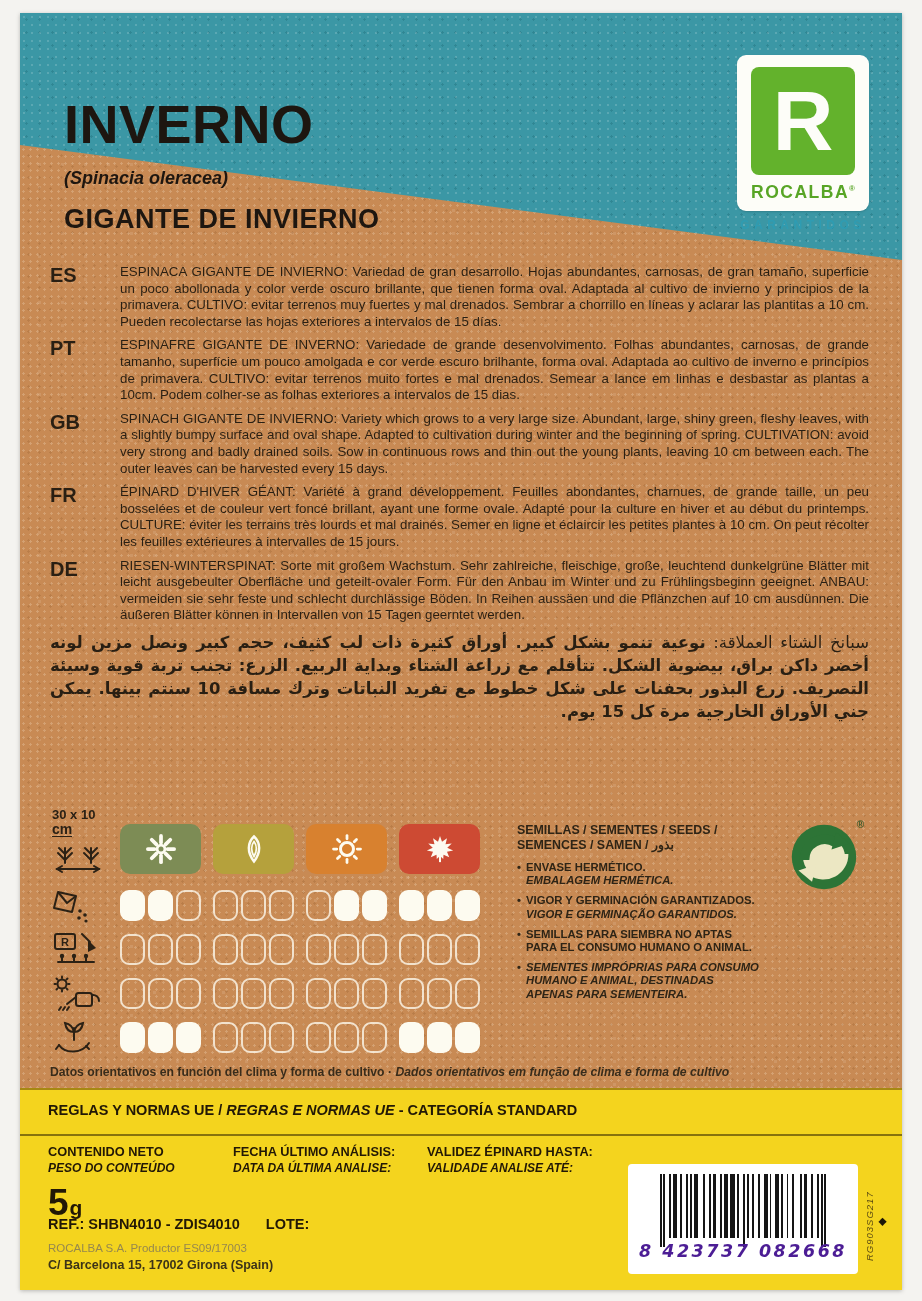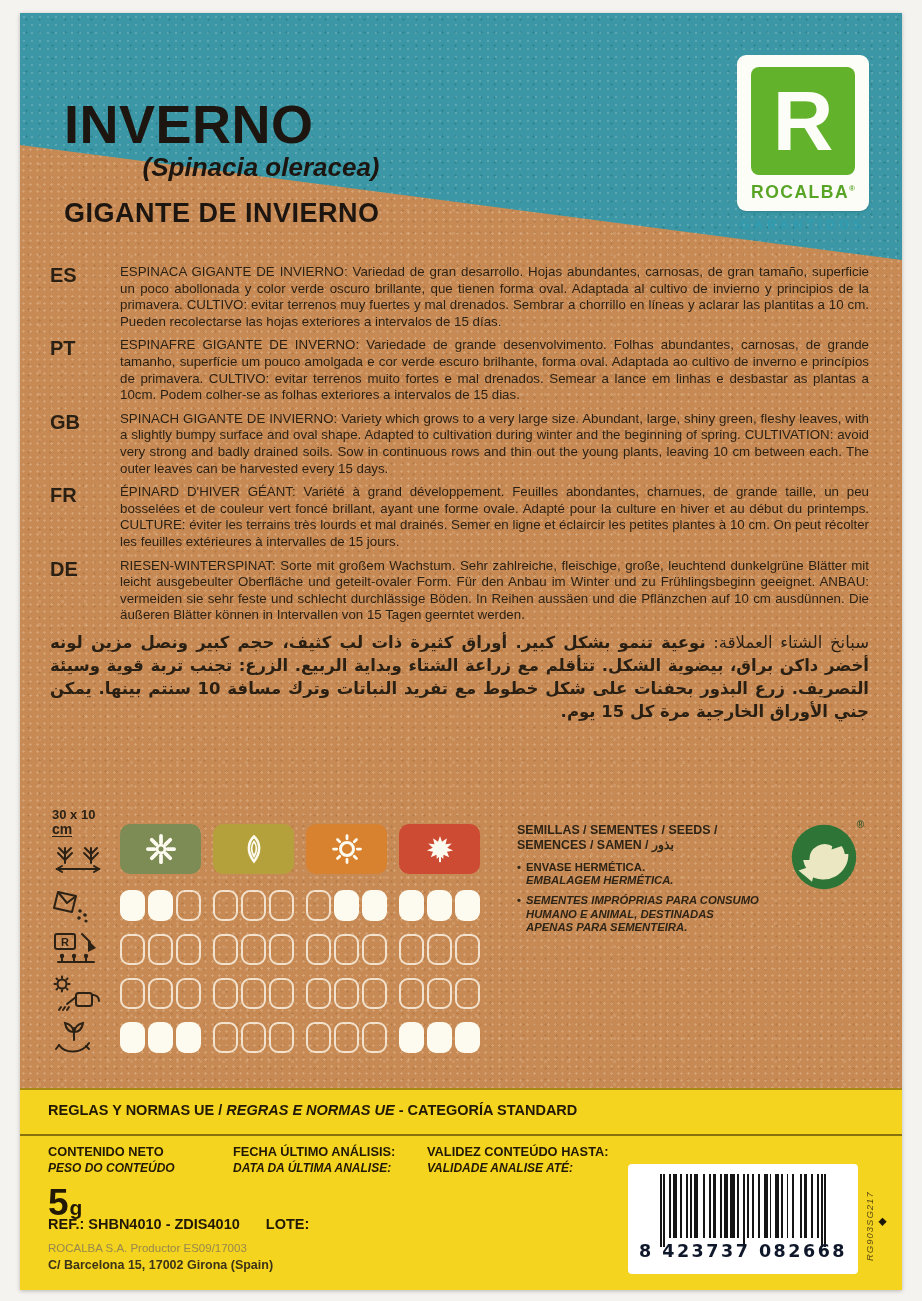--- a/index.html
+++ b/index.html
@@ -36,21 +36,21 @@
   .logo-card{background:#fdfdf8;border-radius:9px;padding:12px 10px 8px;box-shadow:0 1px 2px rgba(0,0,0,.15);}
   .logo-r{width:104px;height:108px;margin:0 auto;background:#63b22c;border-radius:8px;
     display:flex;align-items:center;justify-content:center;
     color:#fdfdf8;font-size:84px;font-weight:bold;line-height:1;}
   .logo-brand{margin-top:7px;color:#58a526;font-weight:bold;font-size:17.5px;letter-spacing:1.5px;white-space:nowrap;}
   .logo-brand sup{font-size:8px;letter-spacing:0;}
   .logo-sub{margin-top:7px;color:#2f9cb2;font-weight:bold;font-size:12px;letter-spacing:4.5px;}
   
   .title-block{position:absolute;left:44px;top:84px;color:#1d1610;}
   .title{font-size:54px;font-weight:bold;letter-spacing:.5px;line-height:1;}
-  .latin{font-size:26px;font-weight:bold;font-style:italic;margin-top:1px;text-align:right;}
+  .latin{font-size:18px;font-weight:bold;font-style:italic;margin-top:17px;}
   .variety{font-size:27px;font-weight:bold;letter-spacing:.5px;margin-top:15px;}
   
   .descs{position:absolute;left:30px;top:251px;right:33px;color:#291f13;}
   .desc-row{display:flex;margin-bottom:7px;}
   .desc-code{width:70px;flex:0 0 70px;font-size:20px;font-weight:bold;line-height:1;padding-top:1px;}
   .desc-text{margin:0;flex:1;font-size:13.3px;line-height:16.6px;text-align:justify;}
   .desc-text b{font-weight:normal;}
   .desc-text.rtl{direction:rtl;font-family:"DejaVu Sans",sans-serif;font-size:16.5px;line-height:23px;font-weight:bold;text-align:justify;}
   
   .calendar{position:absolute;left:32px;top:795px;width:462px;}
@@ -103,21 +103,21 @@
   .producer{position:absolute;left:28px;top:152px;font-size:11.5px;color:#96884e;}
   .address{position:absolute;left:28px;top:168px;font-size:12.5px;font-weight:bold;color:#3c3318;}
   
   .barcode-box{position:absolute;left:608px;top:74px;width:230px;height:110px;background:#fff;border-radius:4px;}
   .bars{display:flex;align-items:flex-start;justify-content:center;height:64px;margin:10px 14px 0;}
   .bars span{height:100%;display:block;}
   .bars .bar{background:#151515;}
   .bars .space{background:transparent;}
   .bars .guard{height:114%;}
   .barcode-digits{margin-top:3px;text-align:center;font-family:"DejaVu Sans",sans-serif;
-    font-size:17.5px;font-weight:bold;letter-spacing:2.5px;color:#0f172a;}
+    font-size:17.5px;font-weight:bold;letter-spacing:2.5px;color:#4c1d95;font-style:italic;}
   .side-code{position:absolute;right:14px;top:66px;height:140px;display:flex;flex-direction:column;align-items:center;
     writing-mode:vertical-rl;transform:rotate(180deg);
     font-size:9.5px;font-style:italic;color:#5d4c12;letter-spacing:1px;}
   .side-code .mark{font-style:normal;font-size:11px;color:#1c1608;margin-top:8px;}
   svg{display:block;}
 </style>
 </head>
 <body>
 
 <div class="packet">
@@ -397,22 +397,30 @@
             </div>
           </div>
         </div>
       </div>
   </div>
 
   <div class="info">
     <div class="info-header">SEMILLAS / SEMENTES / SEEDS / SEMENCES / SAMEN / بذور</div>
     <ul class="info-bullets">
         <li class="bullet">
-          <span class="line">ENVASE HERMÉTICA.</span>
+          <span class="line">ENVASE HERMÉTICO.</span>
           <span class="line it">EMBALAGEM HERMÉTICA.</span>
+        </li>
+        <li class="bullet">
+          <span class="line">VIGOR Y GERMINACIÓN GARANTIZADOS.</span>
+          <span class="line it">VIGOR E GERMINAÇÃO GARANTIDOS.</span>
+        </li>
+        <li class="bullet">
+          <span class="line">SEMILLAS PARA SIEMBRA NO APTAS</span>
+          <span class="line">PARA EL CONSUMO HUMANO O ANIMAL.</span>
         </li>
         <li class="bullet">
           <span class="line it">SEMENTES IMPRÓPRIAS PARA CONSUMO</span>
           <span class="line it">HUMANO E ANIMAL, DESTINADAS</span>
           <span class="line it">APENAS PARA SEMENTEIRA.</span>
         </li>
       </ul>
   </div>
 
   <div class="recycle">
@@ -420,40 +428,41 @@
       <circle cx="24" cy="24" r="21.5" fill="#2d7436"></circle>
       <circle cx="24" cy="24" r="14" fill="#ece7c3"></circle>
       <path d="M11 26 a13.5 13.5 0 0 1 21 -11.5" stroke="#2d7436" stroke-width="6.5" fill="none"></path>
       <polygon points="32,7.5 41,15 29,19" fill="#2d7436"></polygon>
       <path d="M37 22 a13.5 13.5 0 0 1 -21 11.5" stroke="#ece7c3" stroke-width="6.5" fill="none"></path>
       <polygon points="16,40.5 7,33 19,29" fill="#ece7c3"></polygon>
     </svg>
     <sup>®</sup>
   </div>
 
+  <div class="note"><span>Datos orientativos en función del clima y forma de cultivo</span><span> · </span><span class="it">Dados orientativos em função de clima e forma de cultivo</span></div>
 
   <div class="band">
     <div class="rules"><span>REGLAS Y NORMAS UE / </span><span class="it">REGRAS E NORMAS UE</span><span> - CATEGORÍA STANDARD</span></div>
     <div class="band-divider"></div>
 
     <div class="col net-col">
       <div class="l1">CONTENIDO NETO</div>
       <div class="l2">PESO DO CONTEÚDO</div>
       <div class="net-value">
         <span class="num">5</span><span class="unit">g</span>
       </div>
     </div>
 
     <div class="col fecha-col">
       <div class="l1">FECHA ÚLTIMO ANÁLISIS:</div>
       <div class="l2">DATA DA ÚLTIMA ANALISE:</div>
     </div>
 
     <div class="col validez-col">
-      <div class="l1">VALIDEZ CONTEÚDO HASTA:</div>
+      <div class="l1">VALIDEZ ÉPINARD HASTA:</div>
       <div class="l2">VALIDADE ANALISE ATÉ:</div>
     </div>
 
     <div class="ref-row">
       <span>REF.: SHBN4010 - ZDIS4010</span>
       <span class="lot">LOTE:</span>
     </div>
     <div class="producer">ROCALBA S.A.   Productor ES09/17003</div>
     <div class="address">C/ Barcelona 15, 17002 Girona (Spain)</div>
 

